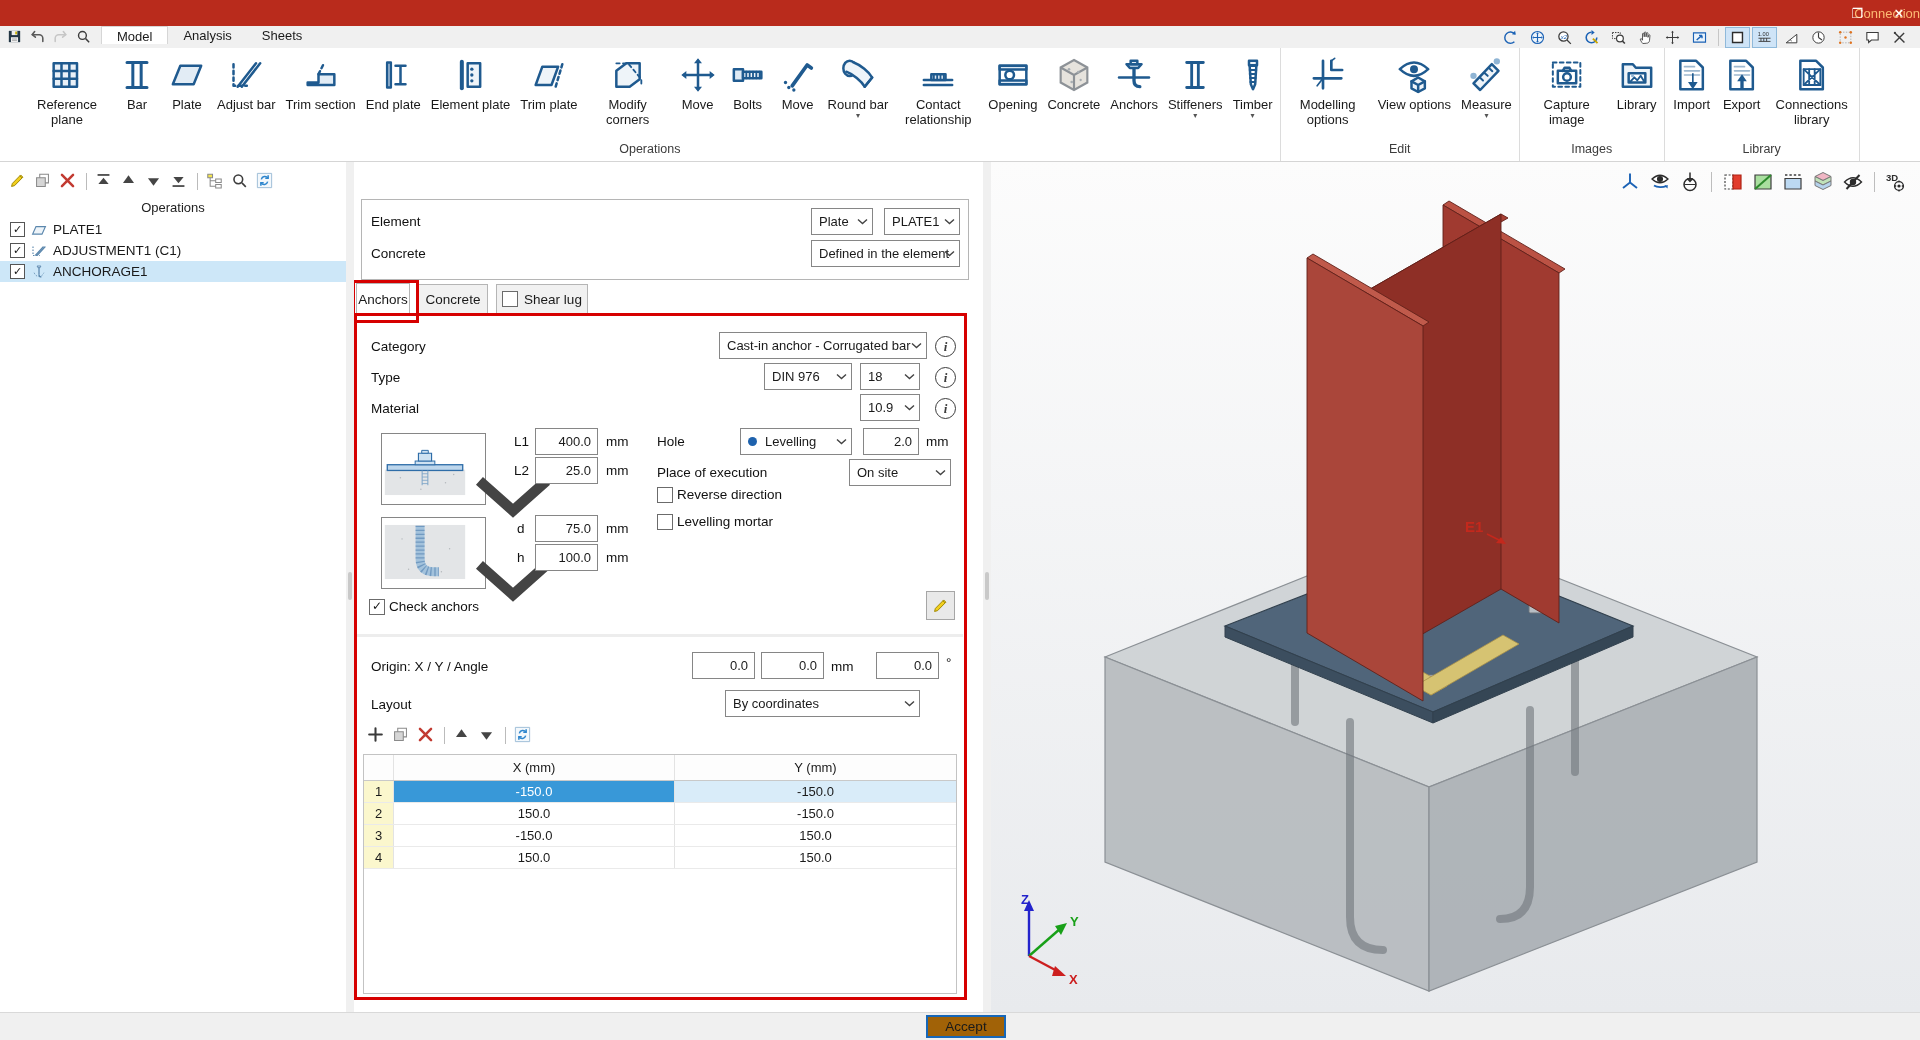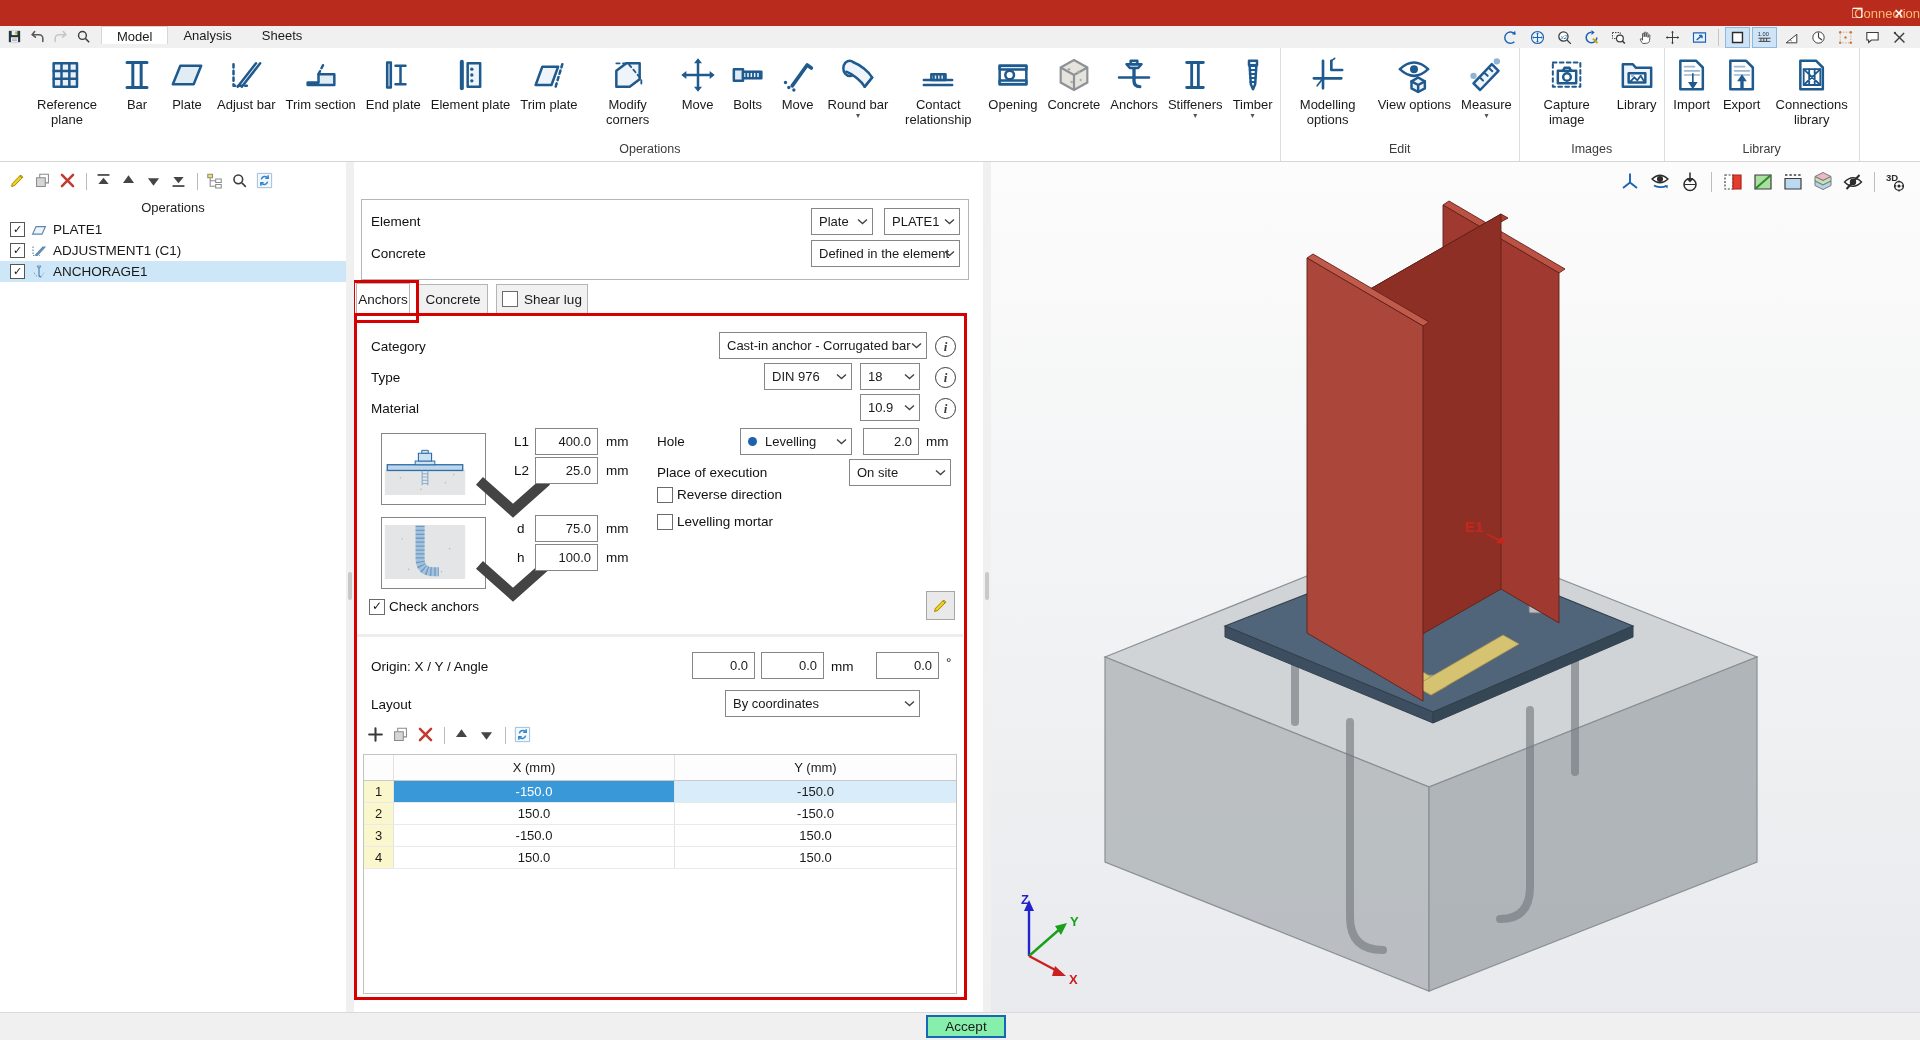--- a/index.html
+++ b/index.html
@@ -80,21 +80,21 @@
   .selx{background:#3898d8;color:#fff}
   .sely{background:#d9ecf9}
   .viewport{flex:1;position:relative;background:linear-gradient(#fcfcfc,#e8eaed)}
   .vptb{position:absolute;top:8px;right:12px;display:flex;gap:6px;align-items:center;z-index:3}
   .vpt{width:24px;height:24px}
   .vpt svg{width:24px;height:24px}
   .vpt-sep{width:1px;height:20px;background:#bdbdbd;margin:0 3px}
   .scene{position:absolute;inset:0}
   .axes{position:absolute;left:20px;bottom:26px;width:76px;height:92px}
   .footer{height:28px;background:#f0f0f0;border-top:1px solid #d9d9d9;position:relative}
-  .accept{position:absolute;left:926px;top:2px;width:80px;height:23px;background:#86efac;border:2px solid #1767b8;
+  .accept{position:absolute;left:926px;top:2px;width:80px;height:23px;background:#a16207;border:2px solid #1767b8;
           box-sizing:border-box;display:flex;align-items:center;justify-content:center;font-size:13.5px;cursor:default}
 </style>
 </head>
 <body>
 
 <div class="titlebar">
   <div class="titlebar-title">Connection</div>
   <div class="tb-btns">
     <div class="tb-btn">❐</div>
     <div class="tb-btn">✕</div>

